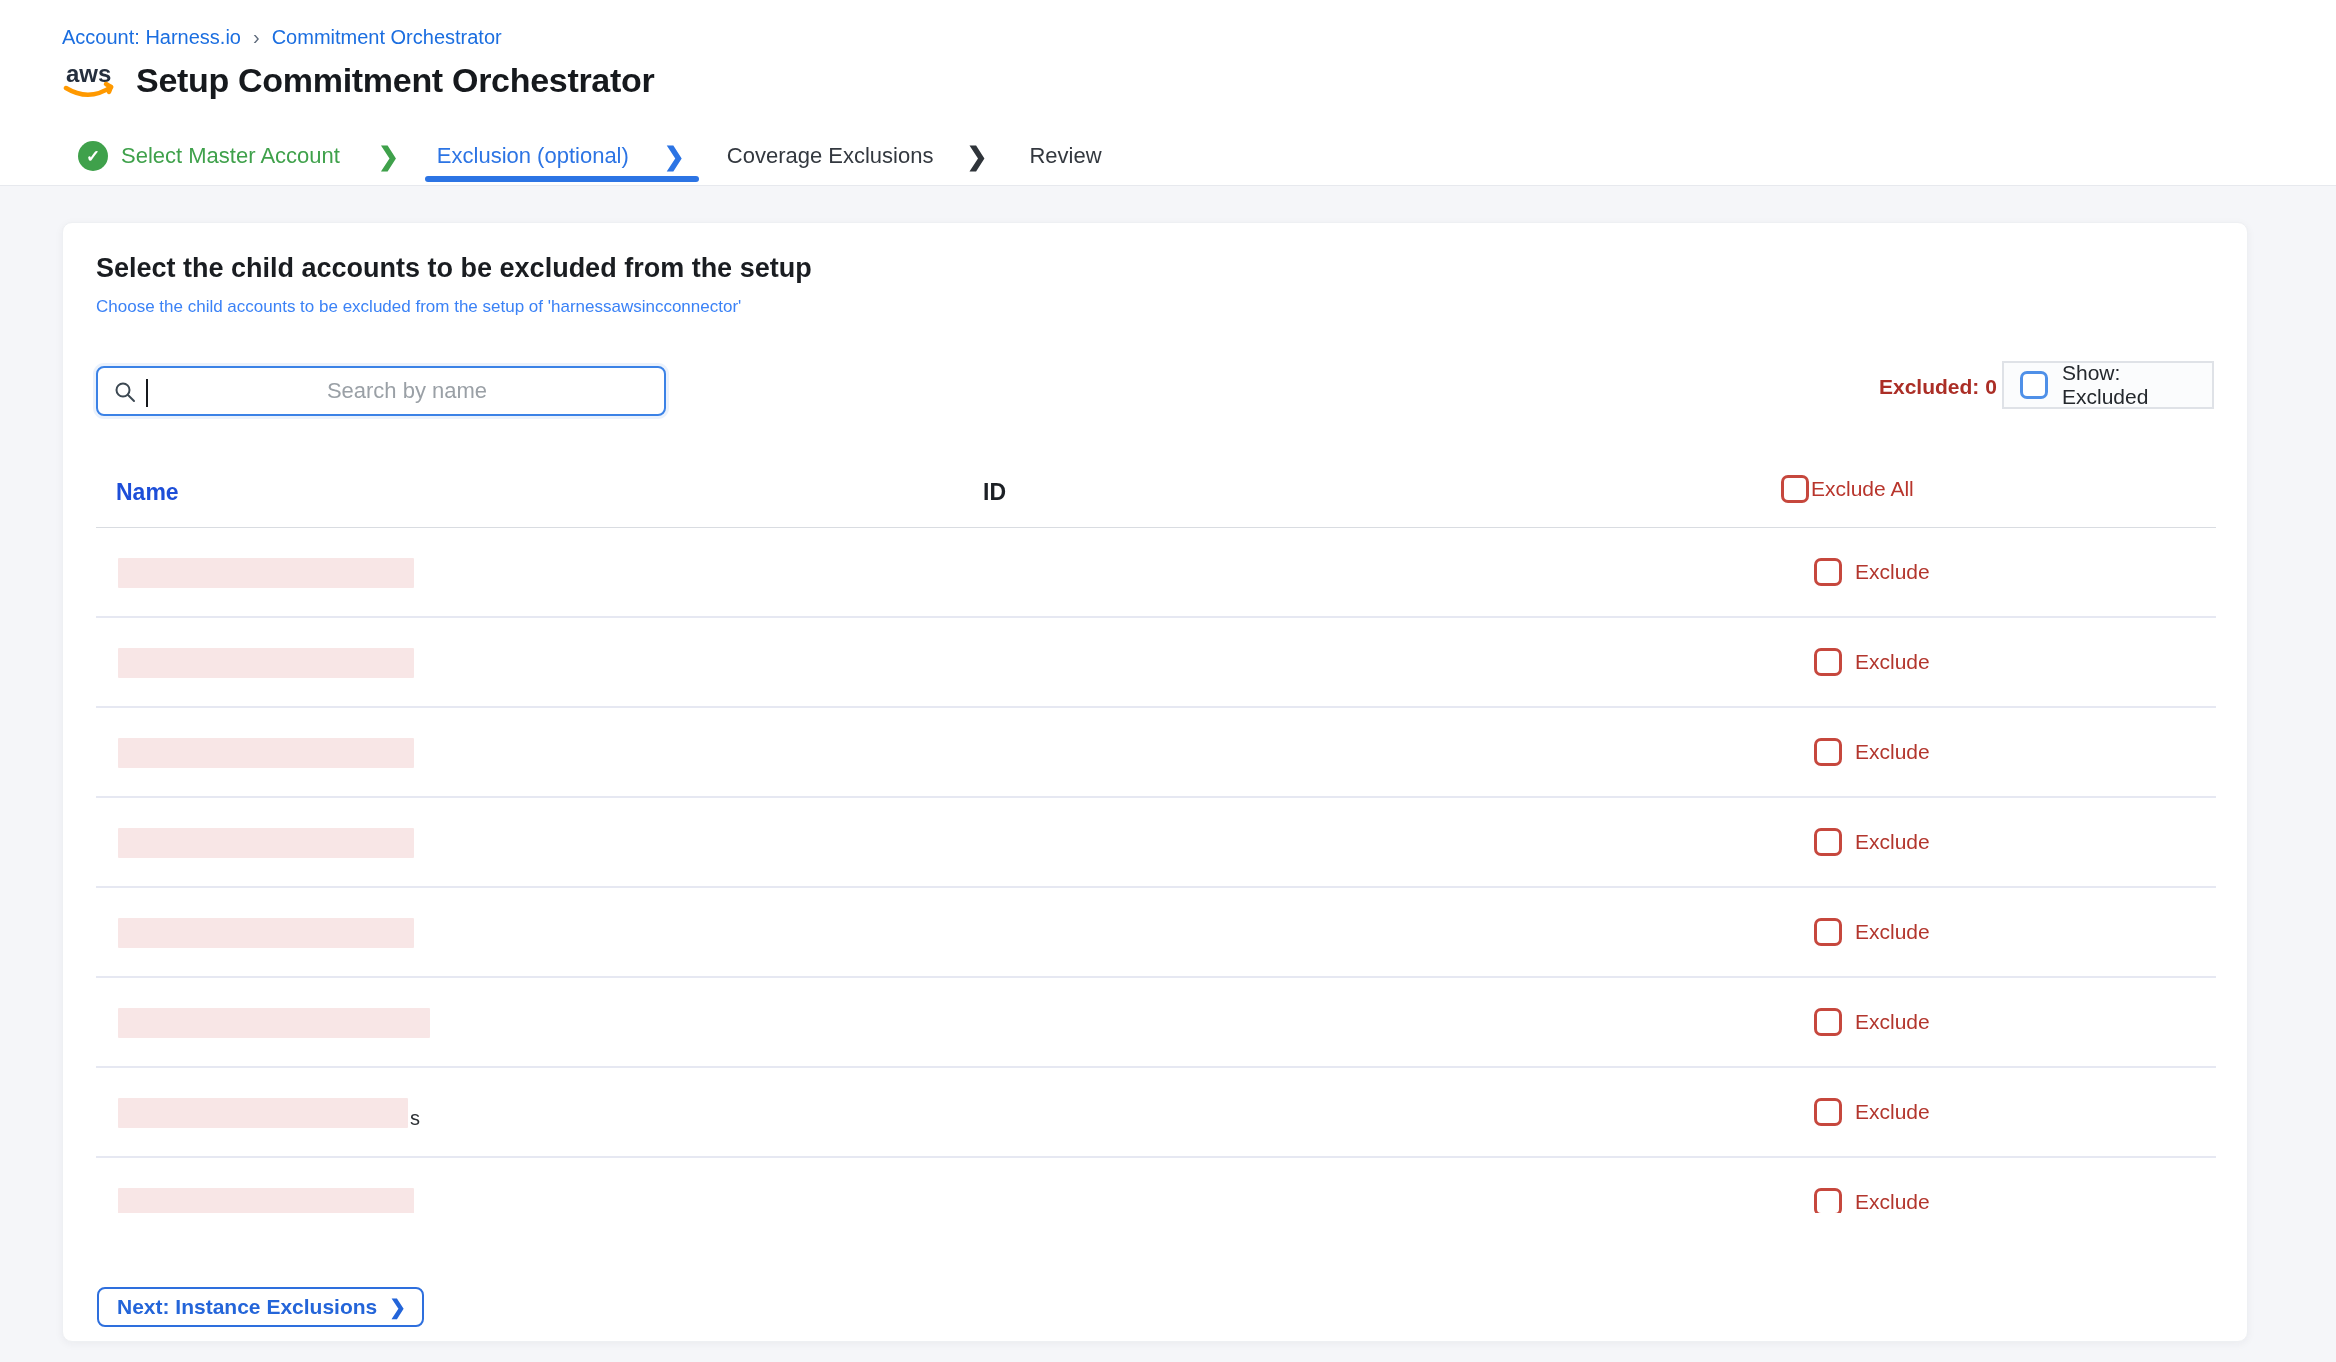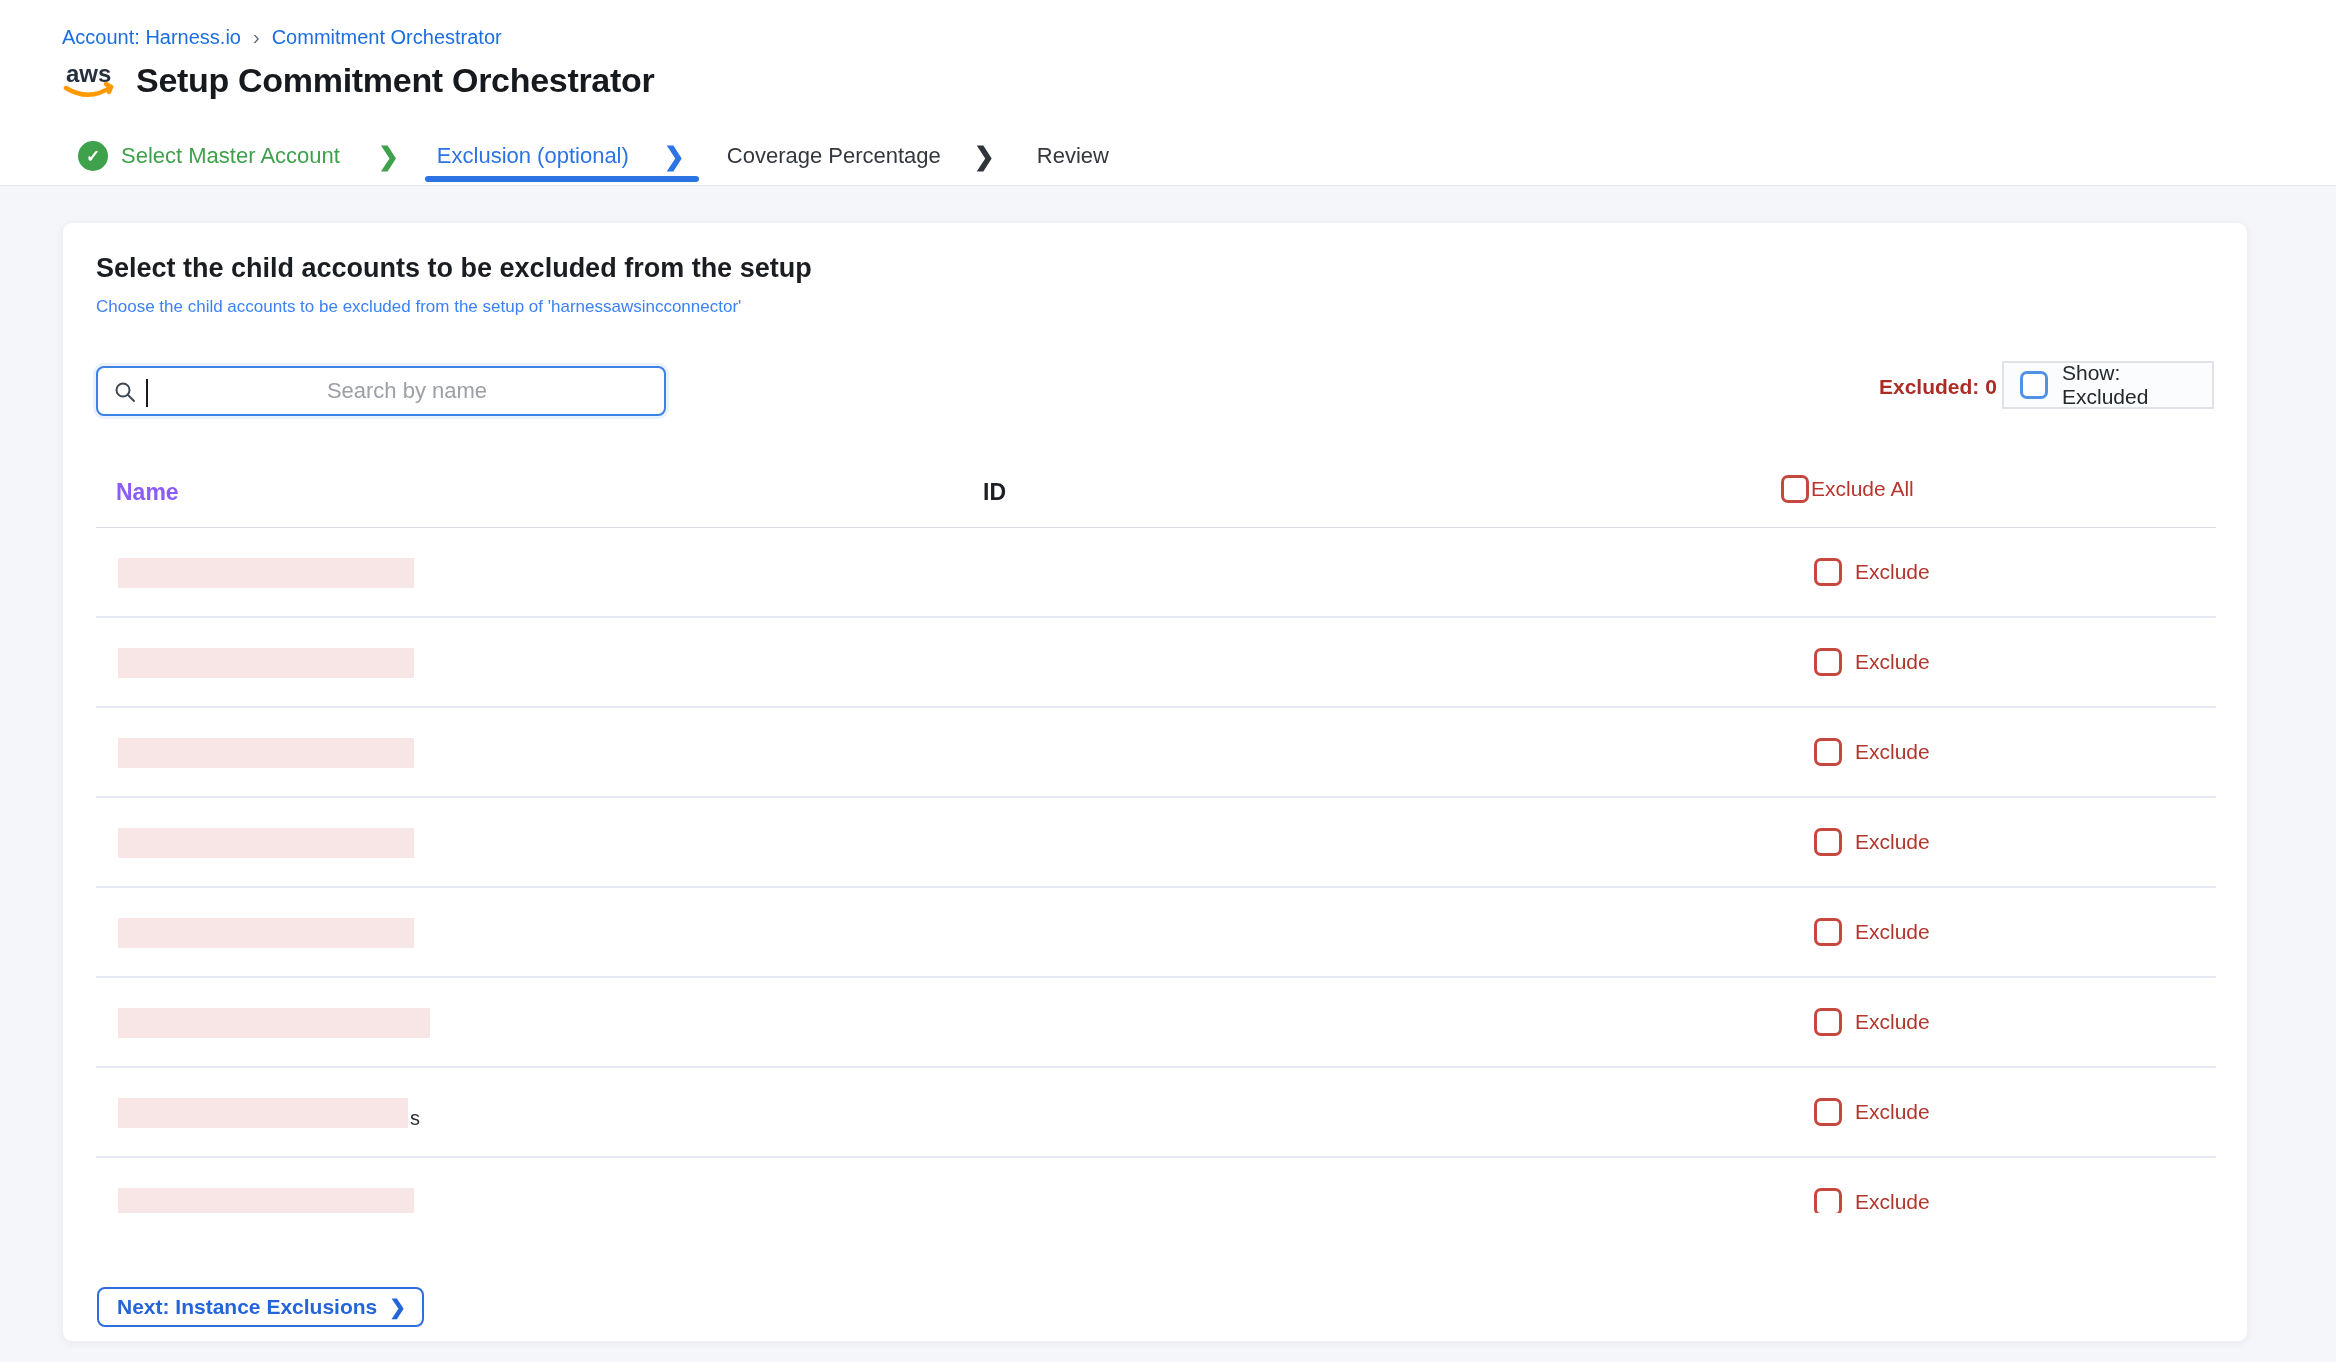--- a/index.html
+++ b/index.html
@@ -57,21 +57,21 @@
   .show-excluded { position:absolute; left:1939px; top:138px; width:212px; height:48px;
     border:2px solid #dfe2e7; border-radius:0; background:#fbfcfd; display:flex; align-items:center;
     padding-left:16px; gap:14px; cursor:pointer; }
   .cb { width:28px; height:28px; border-radius:7px; background:#ffffff; flex:0 0 auto; }
   .cb-blue { border:3px solid #4f90e8; }
   .cb-red { border:3px solid #c6473d; }
   .show-excluded-label { font-size:21px; color:#24282d; }
 
   
   .thead { position:absolute; left:33px; top:240px; width:2120px; height:65px; border-bottom:1px solid #d9dce1; }
-  .col-name { position:absolute; left:20px; top:16px; font-size:23px; font-weight:700; color:#8b5cf6; }
+  .col-name { position:absolute; left:20px; top:16px; font-size:23px; font-weight:700; color:#1d4ed8; }
   .col-id { position:absolute; left:887px; top:16px; font-size:23px; font-weight:700; color:#1c2025; }
   .exclude-all { position:absolute; left:1685px; top:12px; display:flex; align-items:center; gap:2px; cursor:pointer; }
   .exclude-all-label { font-size:21px; color:#b8352c; }
 
   .tbody { position:absolute; left:33px; top:305px; width:2120px; height:685px; overflow:hidden; }
   .trow { position:relative; width:100%; height:90px; border-bottom:2px solid #e6e8f2; }
   .name-cell { position:absolute; left:22px; top:30px; display:flex; align-items:flex-end; }
   .redact { height:30px; background:#f8e6e6; border-radius:1px; }
   .trailing { font-size:20px; color:#2b2f33; margin-left:2px; line-height:1; }
   .id-cell { position:absolute; left:888px; top:30px; }
@@ -112,21 +112,21 @@
       <div class="step step-completed">
         <span class="check-circle">✓</span>
         <span>Select Master Account</span>
         <span class="chev">❯</span>
       </div>
       <div class="step step-active">
         <span>Exclusion (optional)</span>
         <span class="chev">❯</span>
       </div>
       <div class="step step-upcoming">
-        <span>Coverage Percentage</span>
+        <span>Coverage Exclusions</span>
         <span class="chev">❯</span>
       </div>
       <div class="step step-upcoming step-last">
         <span>Review</span>
       </div>
     </nav>
   </header>
 
   <main class="content">
     <section class="card">

